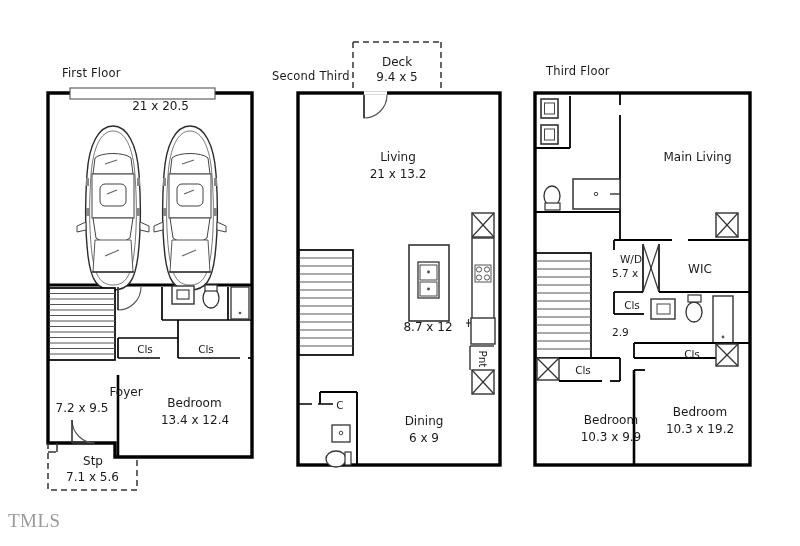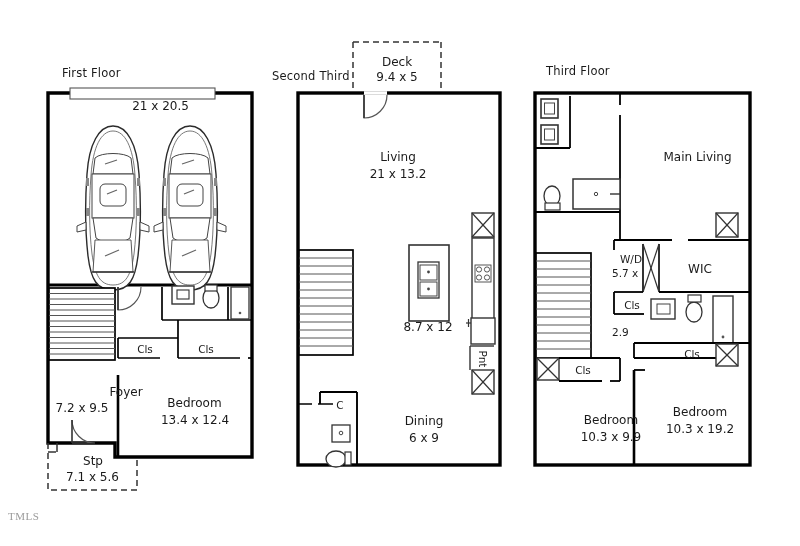--- a/index.html
+++ b/index.html
@@ -39,21 +39,21 @@
     position: absolute;
     left: 0;
     top: 0;
     width: 800px;
     height: 546px;
   }
   .watermark {
     position: absolute;
     left: 8px;
     top: 510px;
-    font-size: 11px;
+    font-size: 19px;
     color: #9a9a9a;
     letter-spacing: 0.5px;
     font-family: "Liberation Serif", serif;
   }
 </style>
 </head>
 <body>
 
 <div id="page">
 

